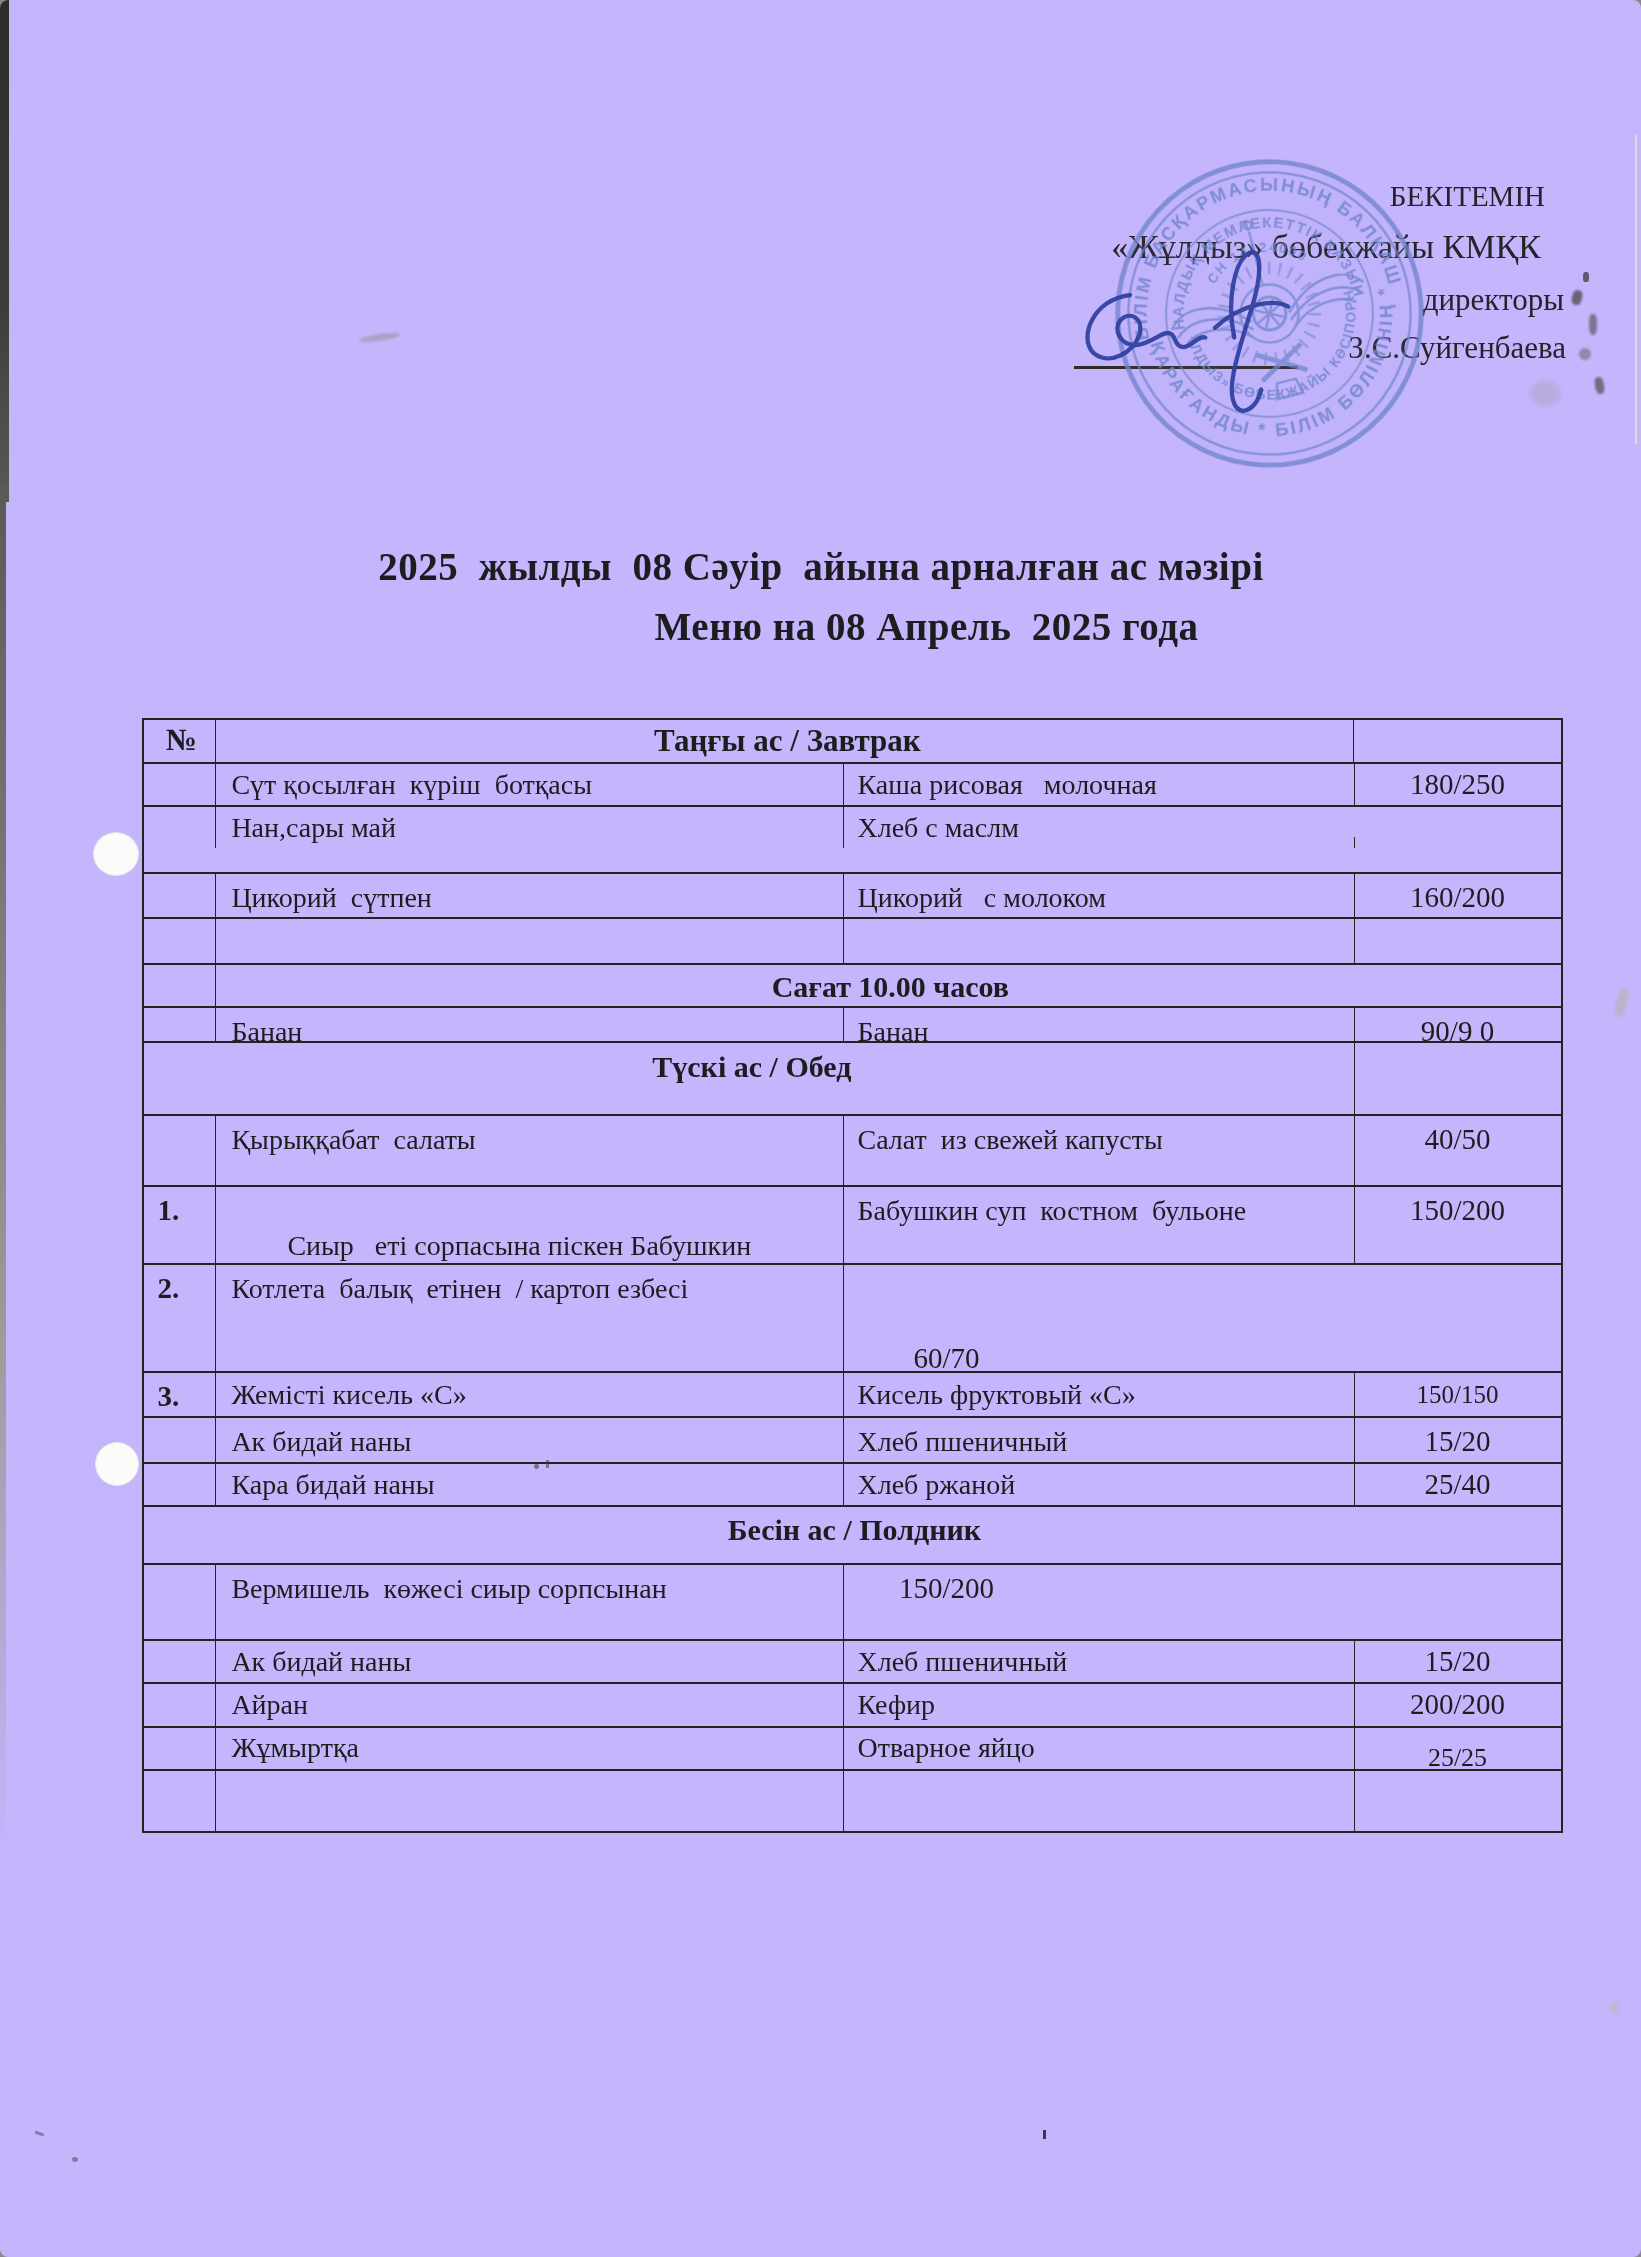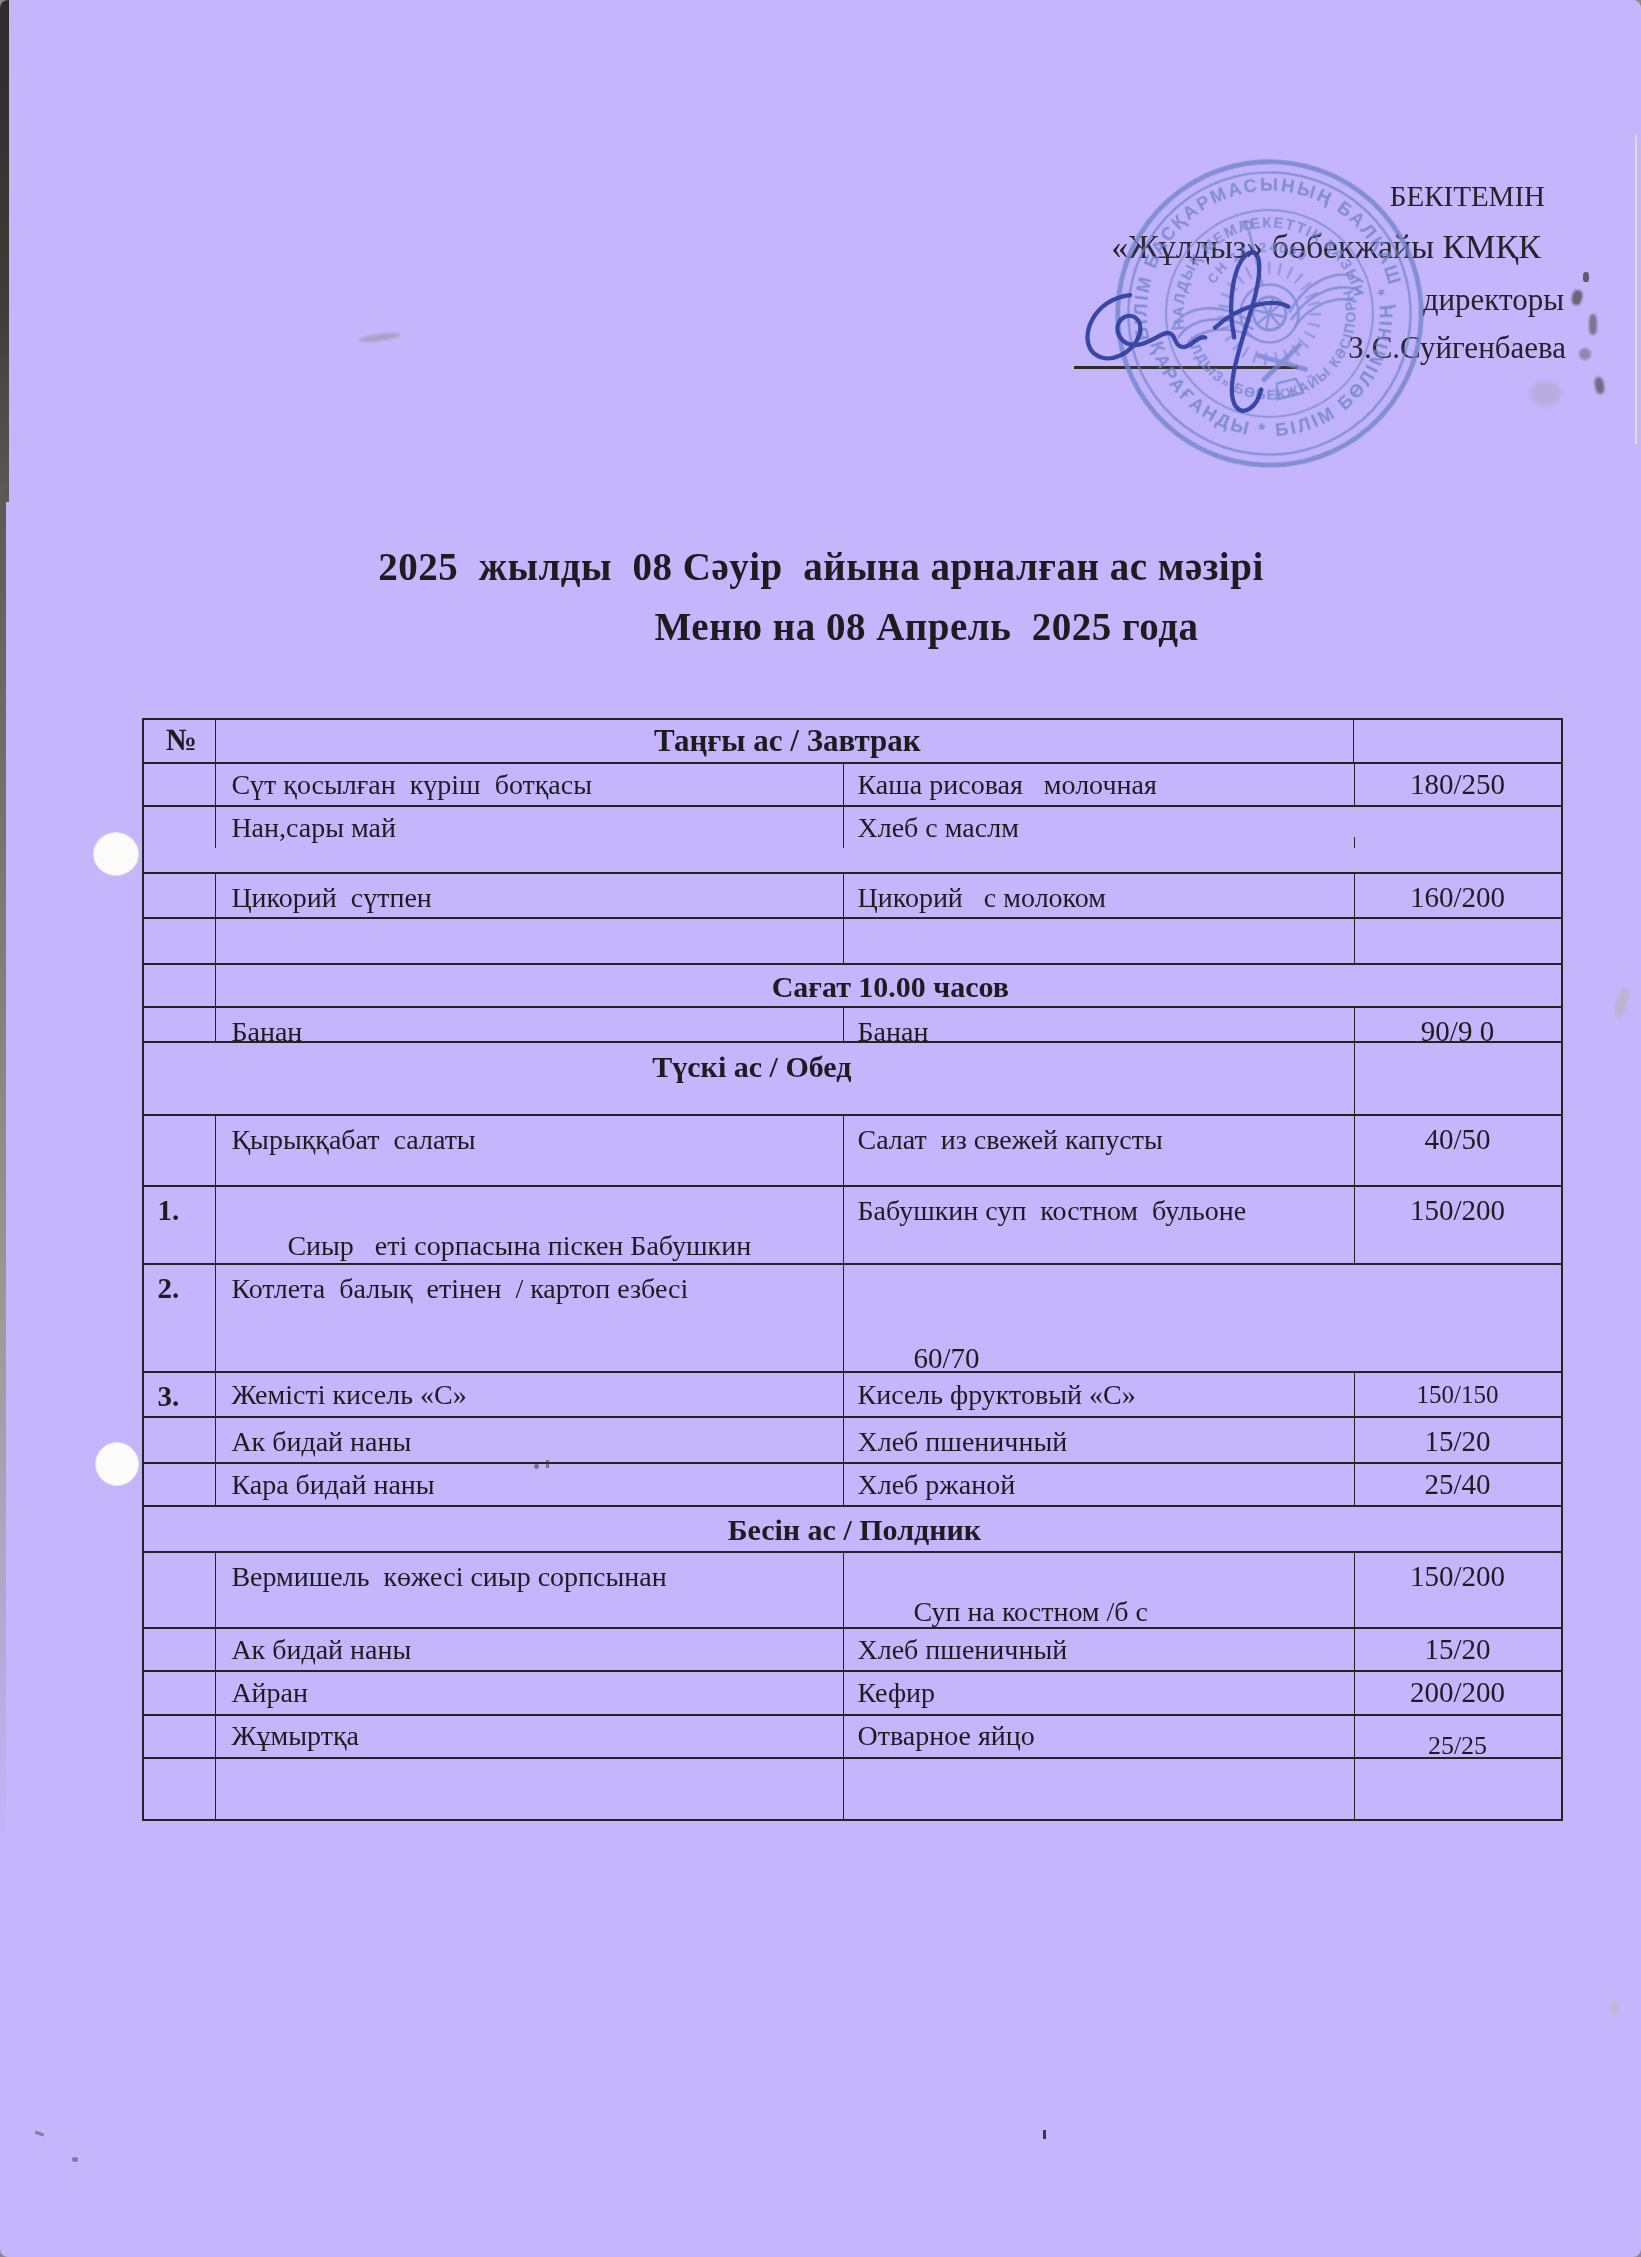--- a/index.html
+++ b/index.html
@@ -202,31 +202,27 @@
       <div class="c p">15/20</div>
     </div>
 
     <div class="row" style="height:43px;">
       <div class="c no"></div>
       <div class="c kz" style="padding-top:2.9px;">Кара бидай наны</div>
       <div class="c ru" style="padding-top:2.9px;">Хлеб ржаной</div>
       <div class="c p" style="padding-top:2.9px;">25/40</div>
     </div>
 
-    <div class="row" style="height:46px;">
+    <div class="row" style="height:58px;">
       <div class="c w1466 sec" style="padding-top:4.8px;">Бесін ас / Полдник</div>
     </div>
 
     <div class="row" style="height:76px;">
       <div class="c no"></div>
       <div class="c kz">Вермишель  көжесі сиыр сорпсынан</div>
-      <div class="c ru">
-        <span>Суп на костном /б с</span><br>
-        
-      </div>
       <div class="c p">150/200</div>
     </div>
 
     <div class="row" style="height:43px;">
       <div class="c no"></div>
       <div class="c kz" style="padding-top:2.9px;">Ак бидай наны</div>
       <div class="c ru" style="padding-top:2.9px;">Хлеб пшеничный</div>
       <div class="c p" style="padding-top:2.9px;">15/20</div>
     </div>
 

